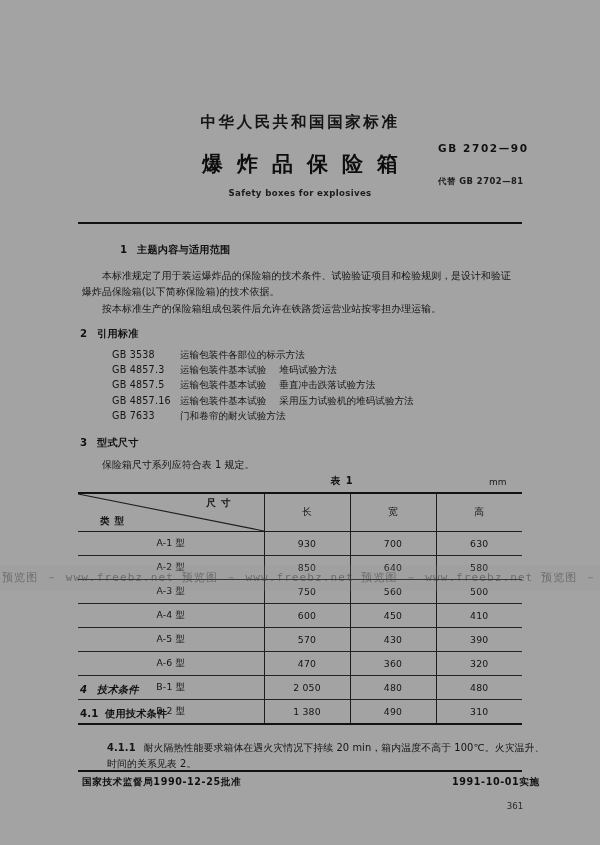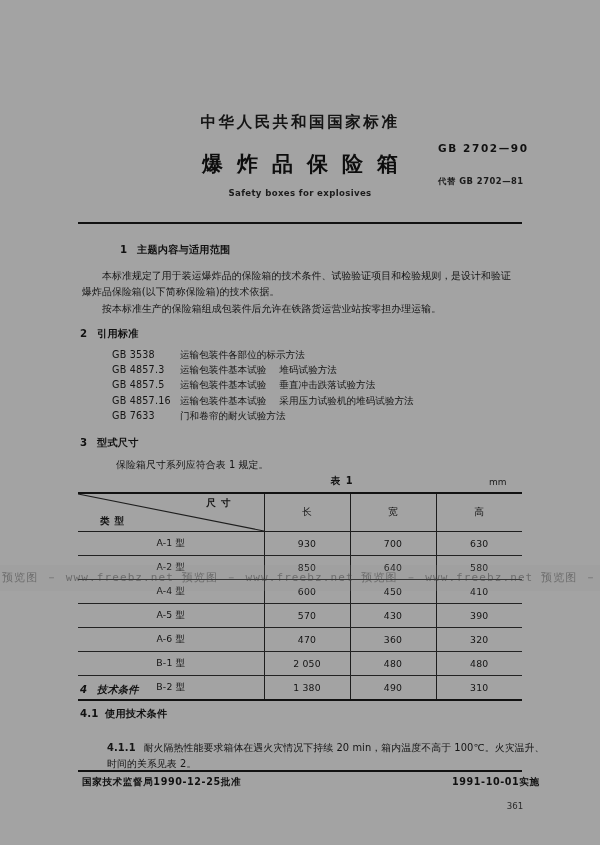--- a/index.html
+++ b/index.html
@@ -322,21 +322,21 @@
         <span class="ref-id">GB 4857.16</span><span>运输包装件基本试验</span><span class="ref-gap"></span><span>采用压力试验机的堆码试验方法</span>
       </div>
       <div class="ref-row">
         <span class="ref-id">GB 7633</span><span>门和卷帘的耐火试验方法</span><span class="ref-gap"></span><span></span>
       </div>
     </div>
 
     <div class="sec-h" style="left:80px; top:436px;">
       <span class="sec-num">3</span><span>型式尺寸</span>
     </div>
-    <div class="para indent" style="left:96px; top:457px; width:438px;">保险箱尺寸系列应符合表 1 规定。</div>
+    <div class="para indent" style="left:82px; top:457px; width:438px;">保险箱尺寸系列应符合表 1 规定。</div>
 
     <div class="tbl-cap">表 1</div>
     <div class="tbl-unit">mm</div>
 
     <div class="tbl-wrap">
       <table class="dim">
         <colgroup>
           <col class="col-type">
             <col class="col-val">
             <col class="col-val">
@@ -363,20 +363,26 @@
             <td class="vline">700</td>
             <td class="vline">630</td>
           </tr>
           <tr class="drow">
             <td class="tname">A-2 型</td>
             <td class="vline">850</td>
             <td class="vline">640</td>
             <td class="vline">580</td>
           </tr>
           <tr class="drow">
+            <td class="tname">A-3 型</td>
+            <td class="vline">750</td>
+            <td class="vline">560</td>
+            <td class="vline">500</td>
+          </tr>
+          <tr class="drow">
             <td class="tname">A-4 型</td>
             <td class="vline">600</td>
             <td class="vline">450</td>
             <td class="vline">410</td>
           </tr>
           <tr class="drow">
             <td class="tname">A-5 型</td>
             <td class="vline">570</td>
             <td class="vline">430</td>
             <td class="vline">390</td>

